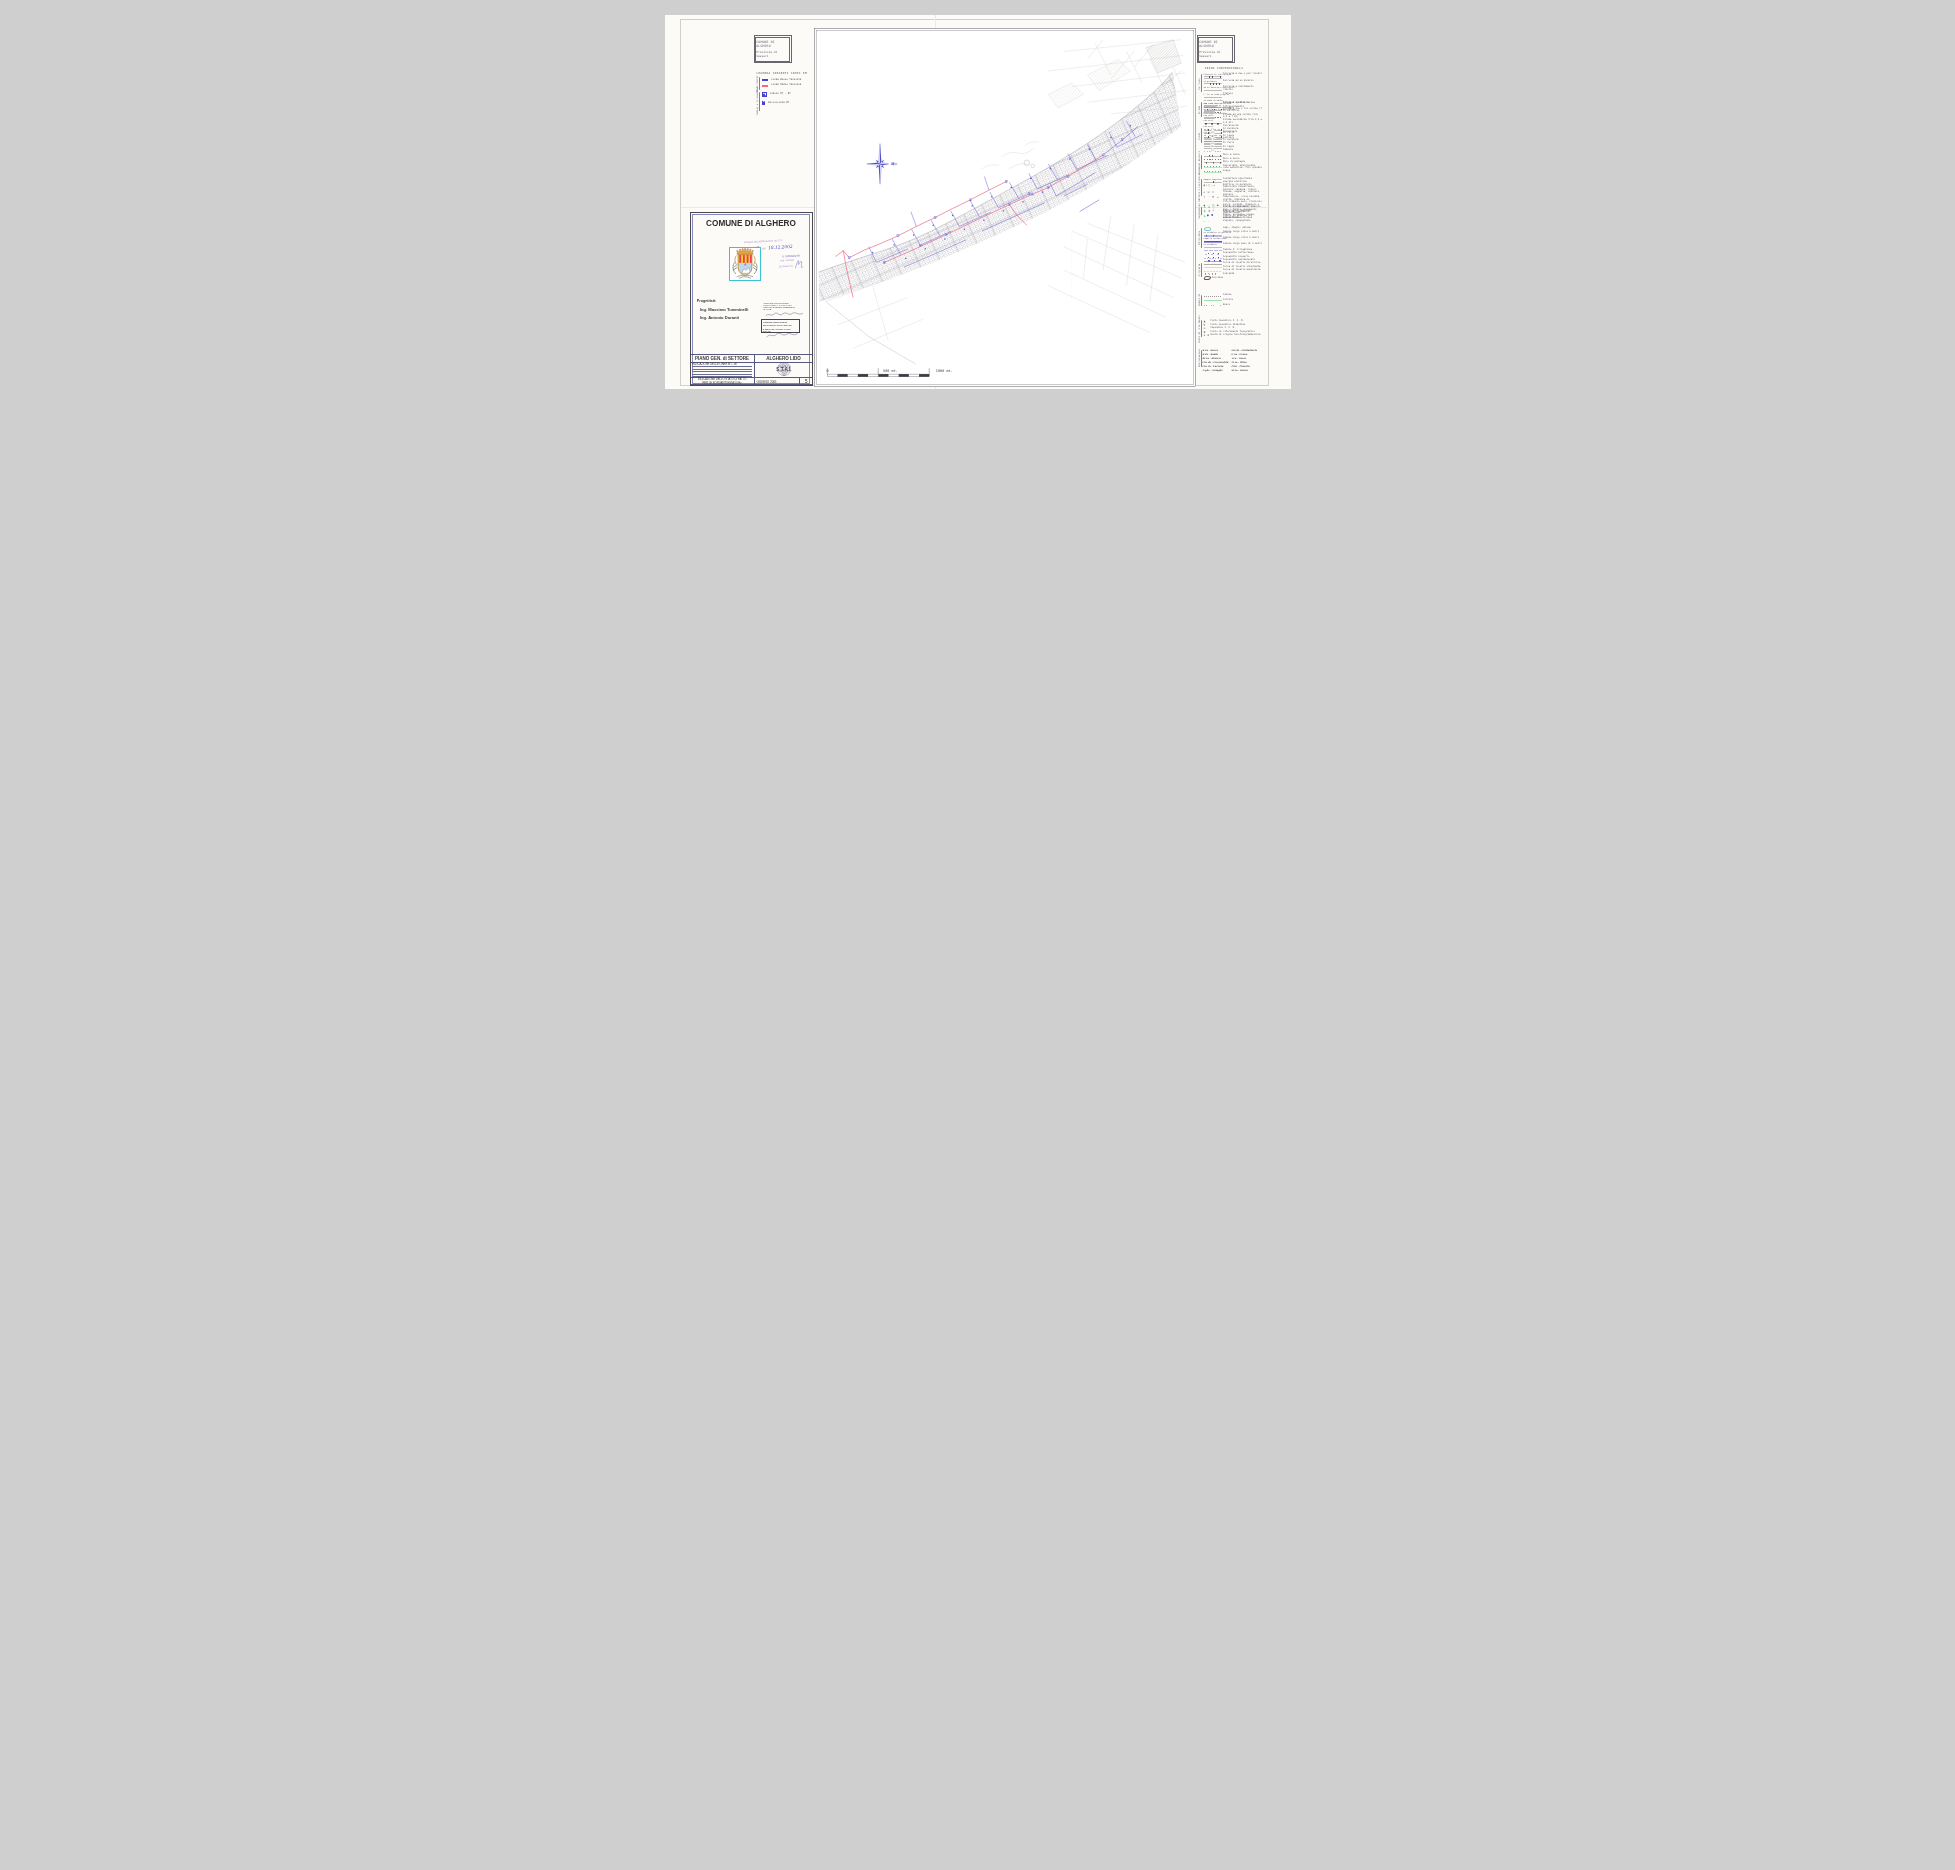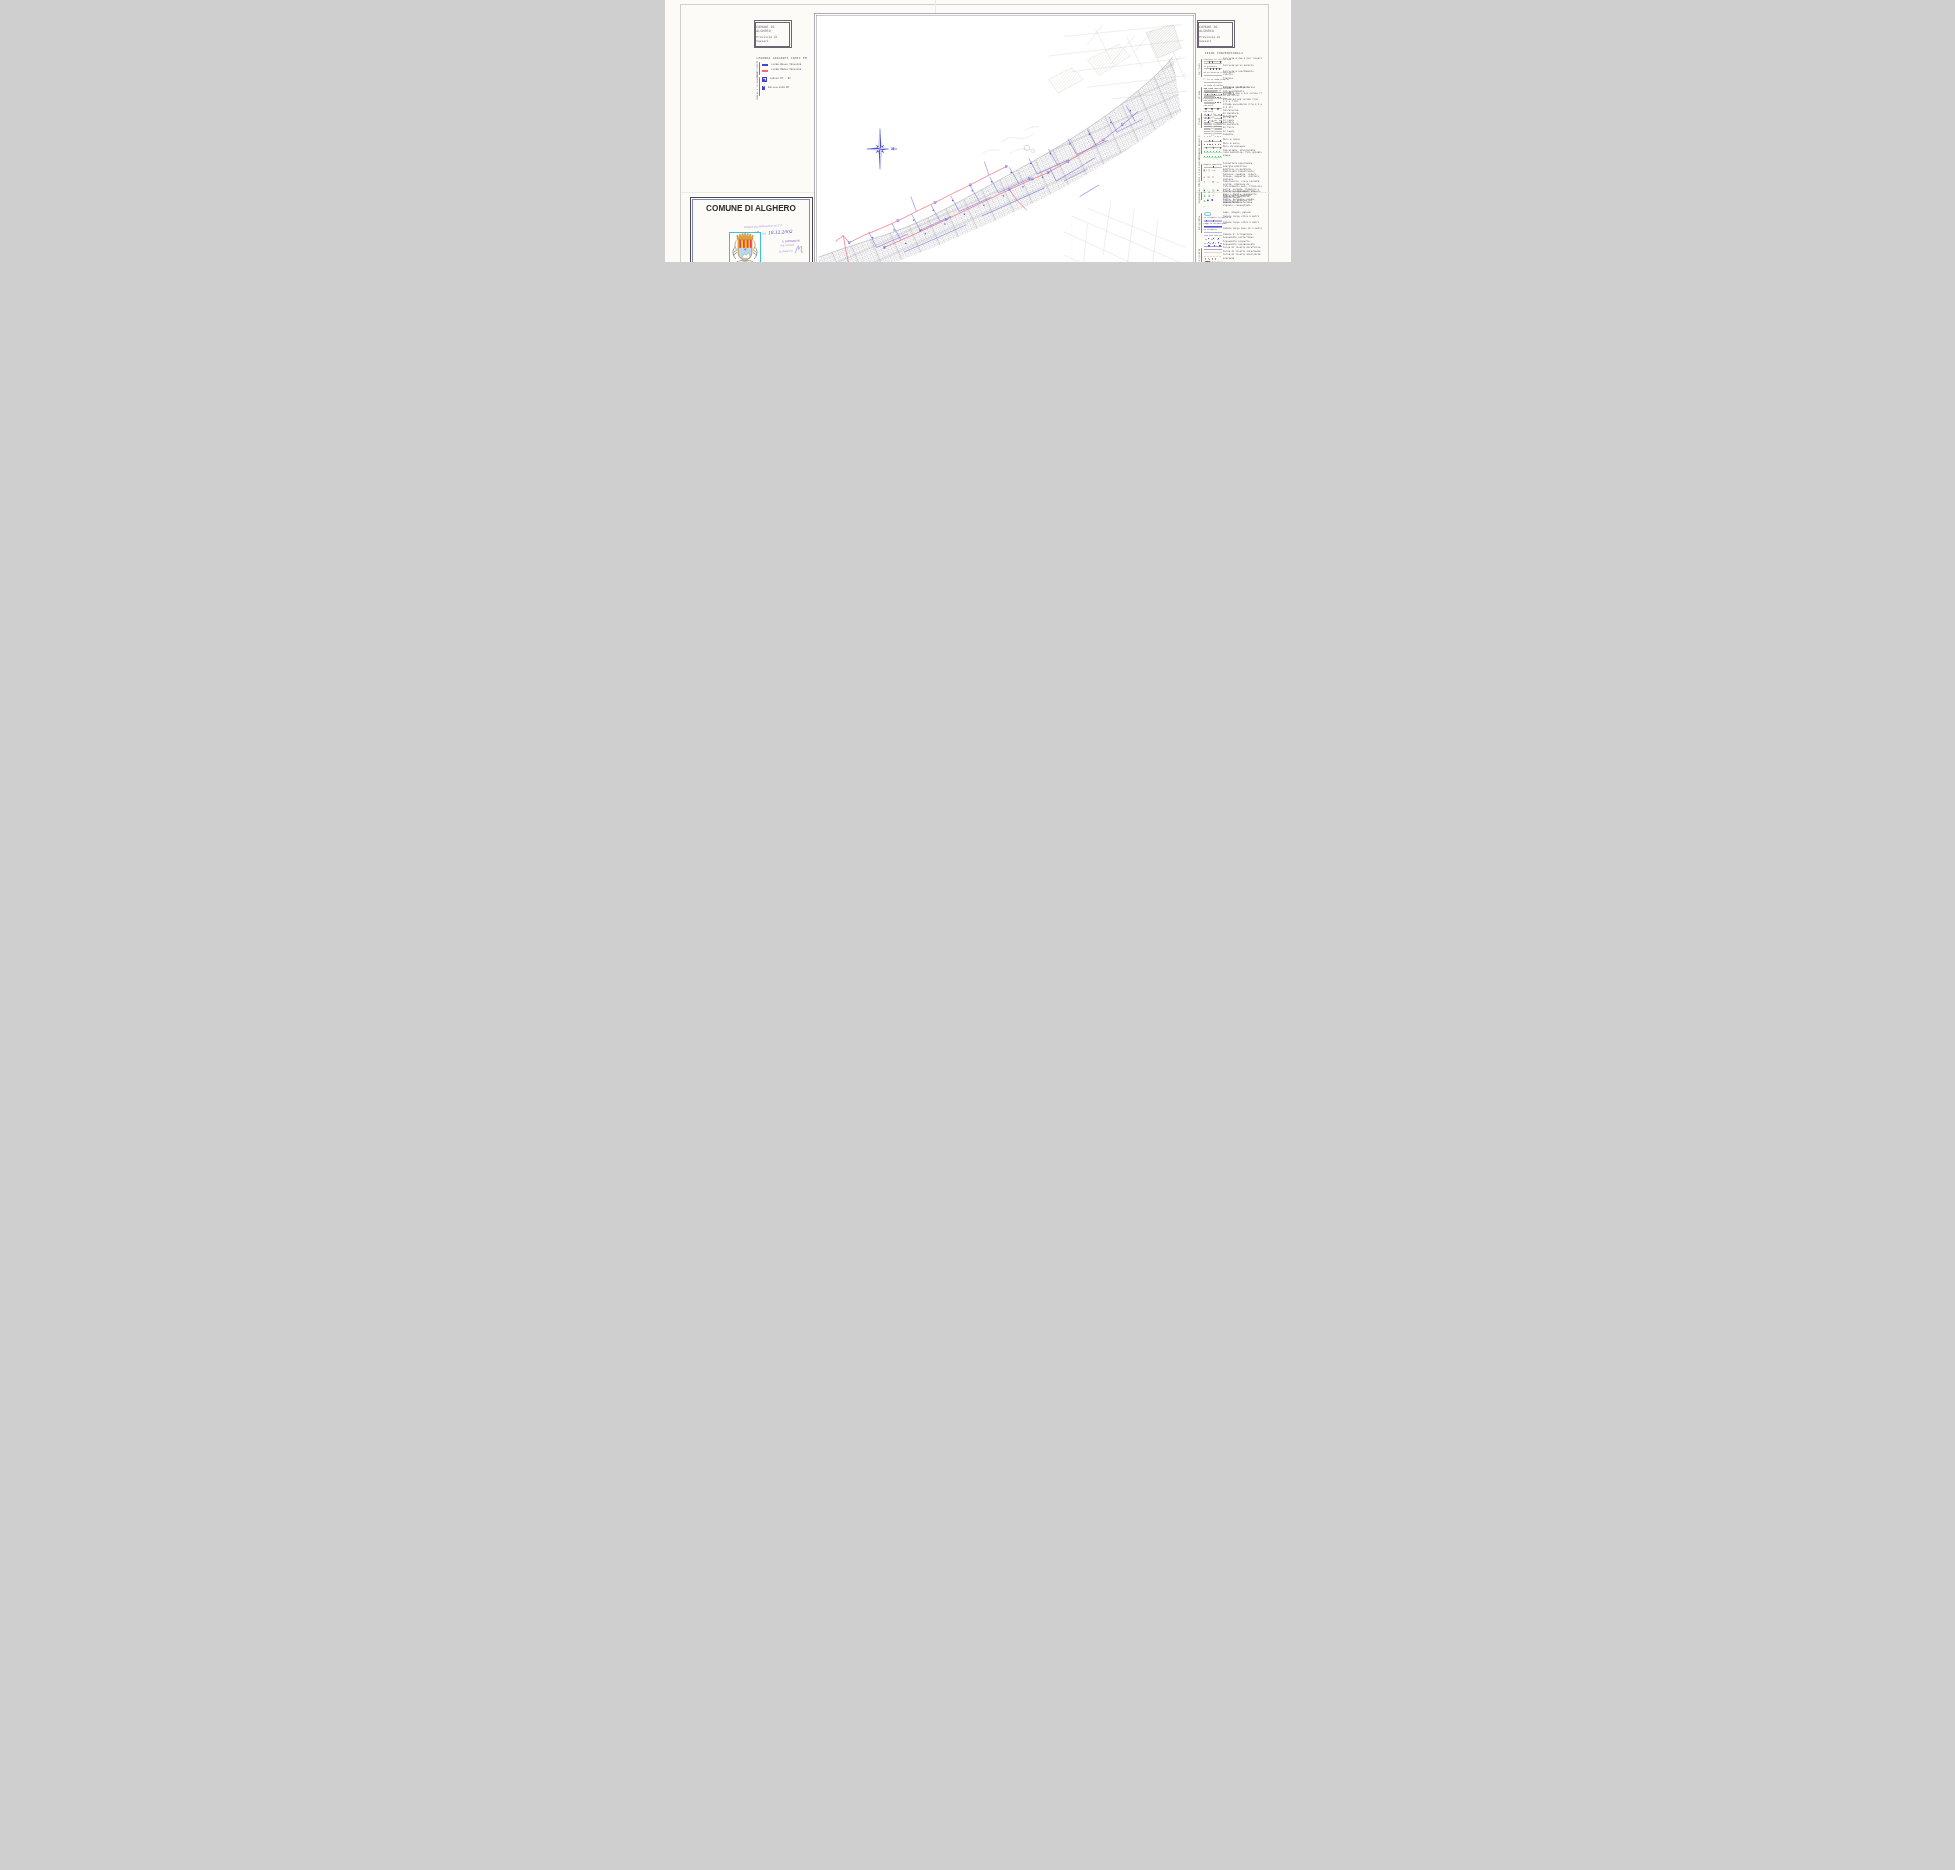--- a/index.html
+++ b/index.html
@@ -2,21 +2,21 @@
 <html style="font-size:6.3px"><head>
 <meta charset="utf-8">
 <style>
   :root{
     --ink:#5c5662; --blue:#4444cc; --pink:#f4687d; --green:#43c86c;
     --aqua:#5252d0; --oro:#c093a0; --oro2:#6d5a60; --tbl:#55597e;
     --purple:#a58bd0; --hand:#3d43c8;
   }
   *{box-sizing:border-box;margin:0;padding:0}
   body{background:#cfcfcf;font-family:"DejaVu Sans Mono",monospace}
-  #sheet{position:relative;width:626px;height:262px;margin:0 auto;background:#fcfbf8;overflow:hidden}
+  #sheet{position:relative;width:626px;height:374px;margin:15px auto;background:#fcfbf8;overflow:hidden}
   .abs{position:absolute}
   .crease-v{position:absolute;width:0.4px;background:#eceae5}
   .crease-h{position:absolute;height:0.4px;background:#eceae5}
   .sheet-border{position:absolute;left:15.6px;top:3.5px;width:589px;height:367px;border:0.4px solid #d2cfc9}
 
   
   .hdr-box{position:absolute;width:38px;height:28px;border:0.4px solid #6b6570;padding:0.8px}
   .hdr-box .in{width:100%;height:100%;border:0.4px solid #6b6570;display:flex;flex-direction:column;justify-content:space-evenly;align-items:center}
   .hdr-box .l1{font-size:3.1px;letter-spacing:0.2px;color:#6b6570}
   .hdr-box .l2{font-size:2.9px;color:#6b6570}

